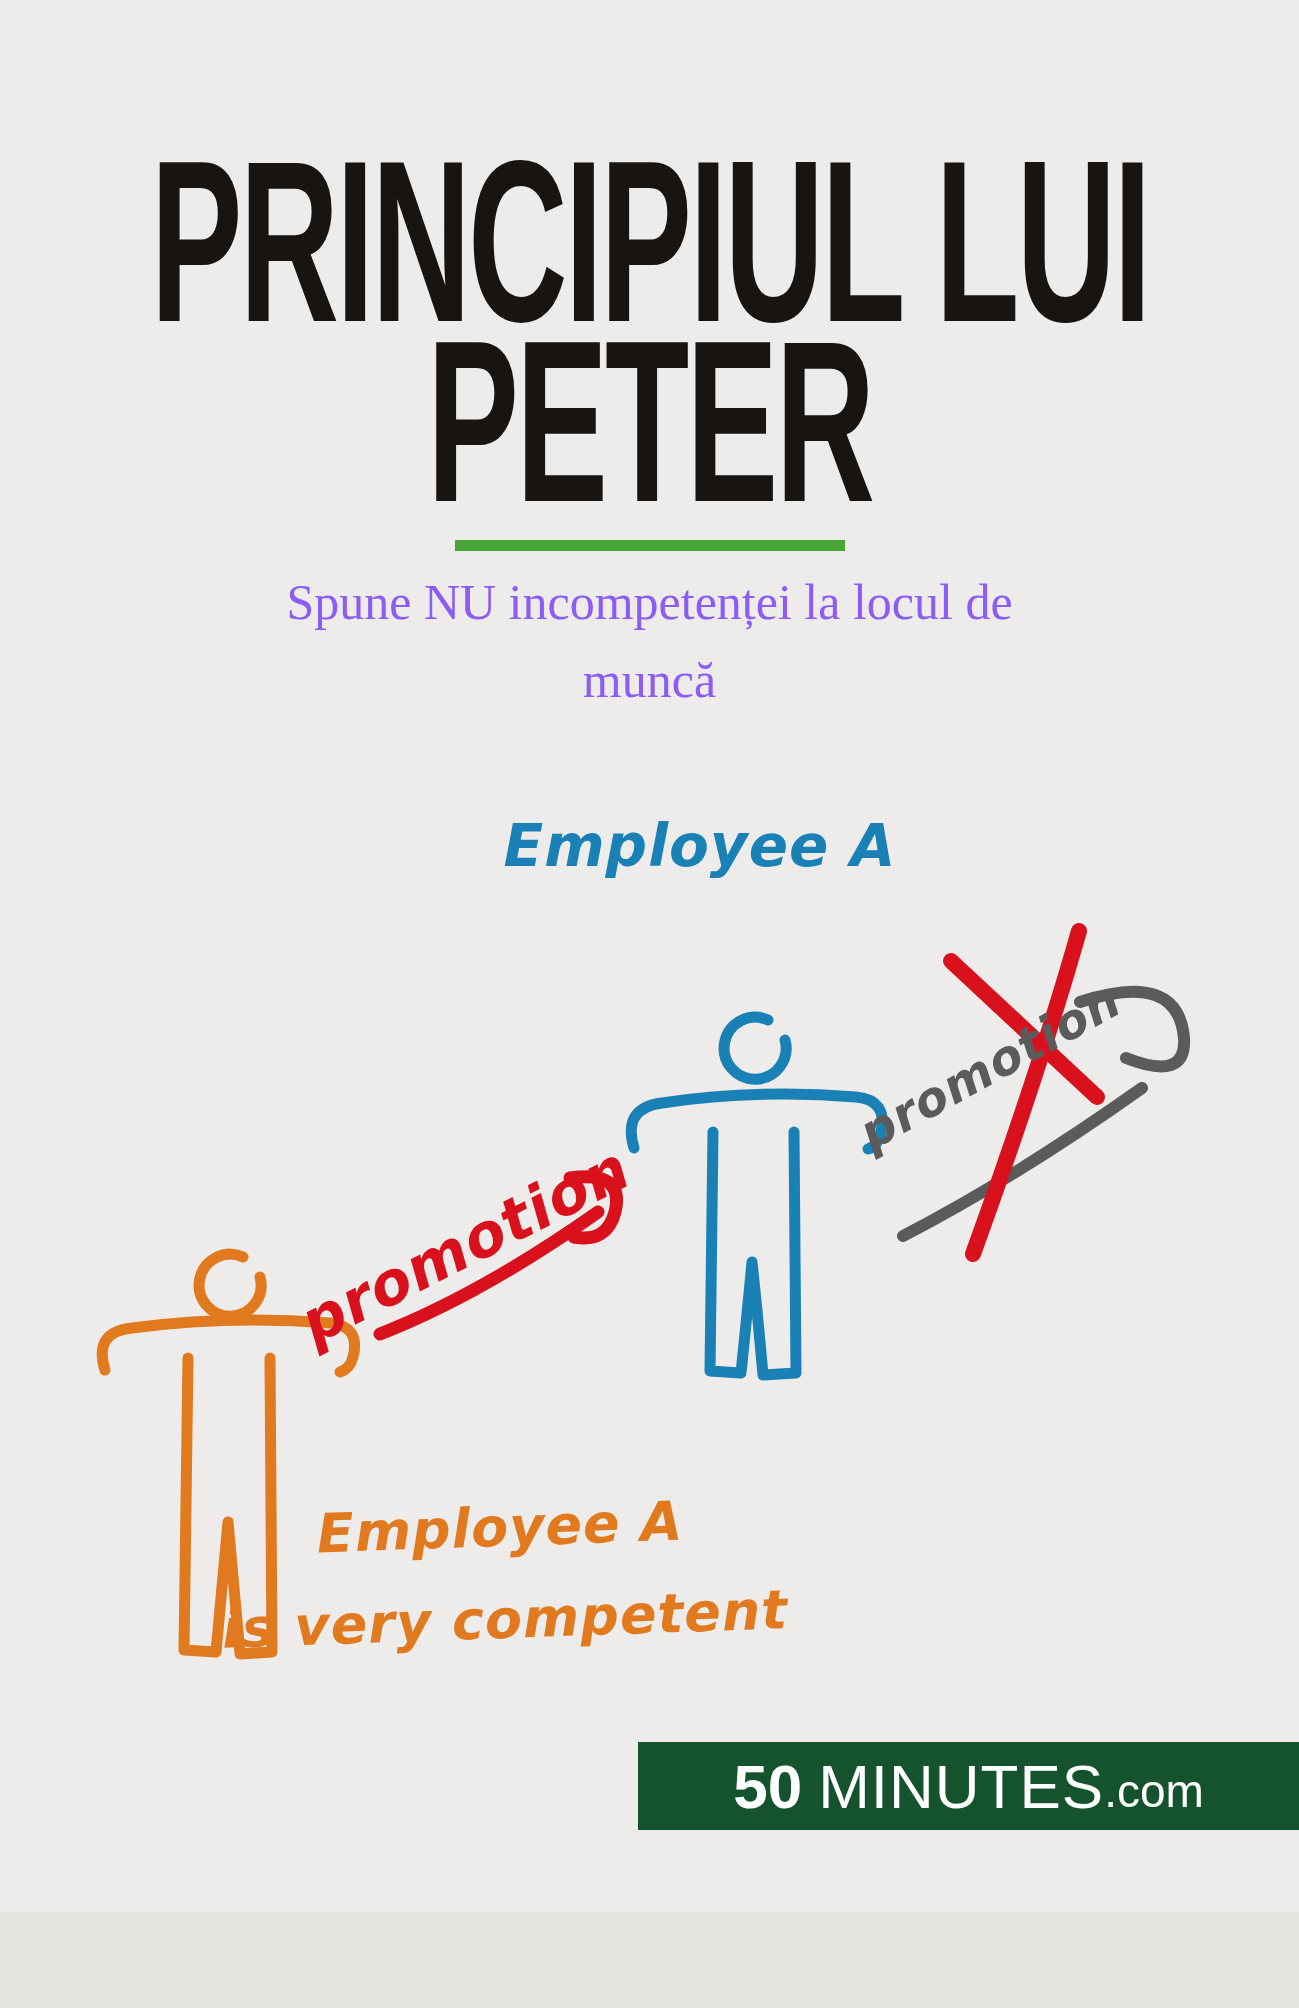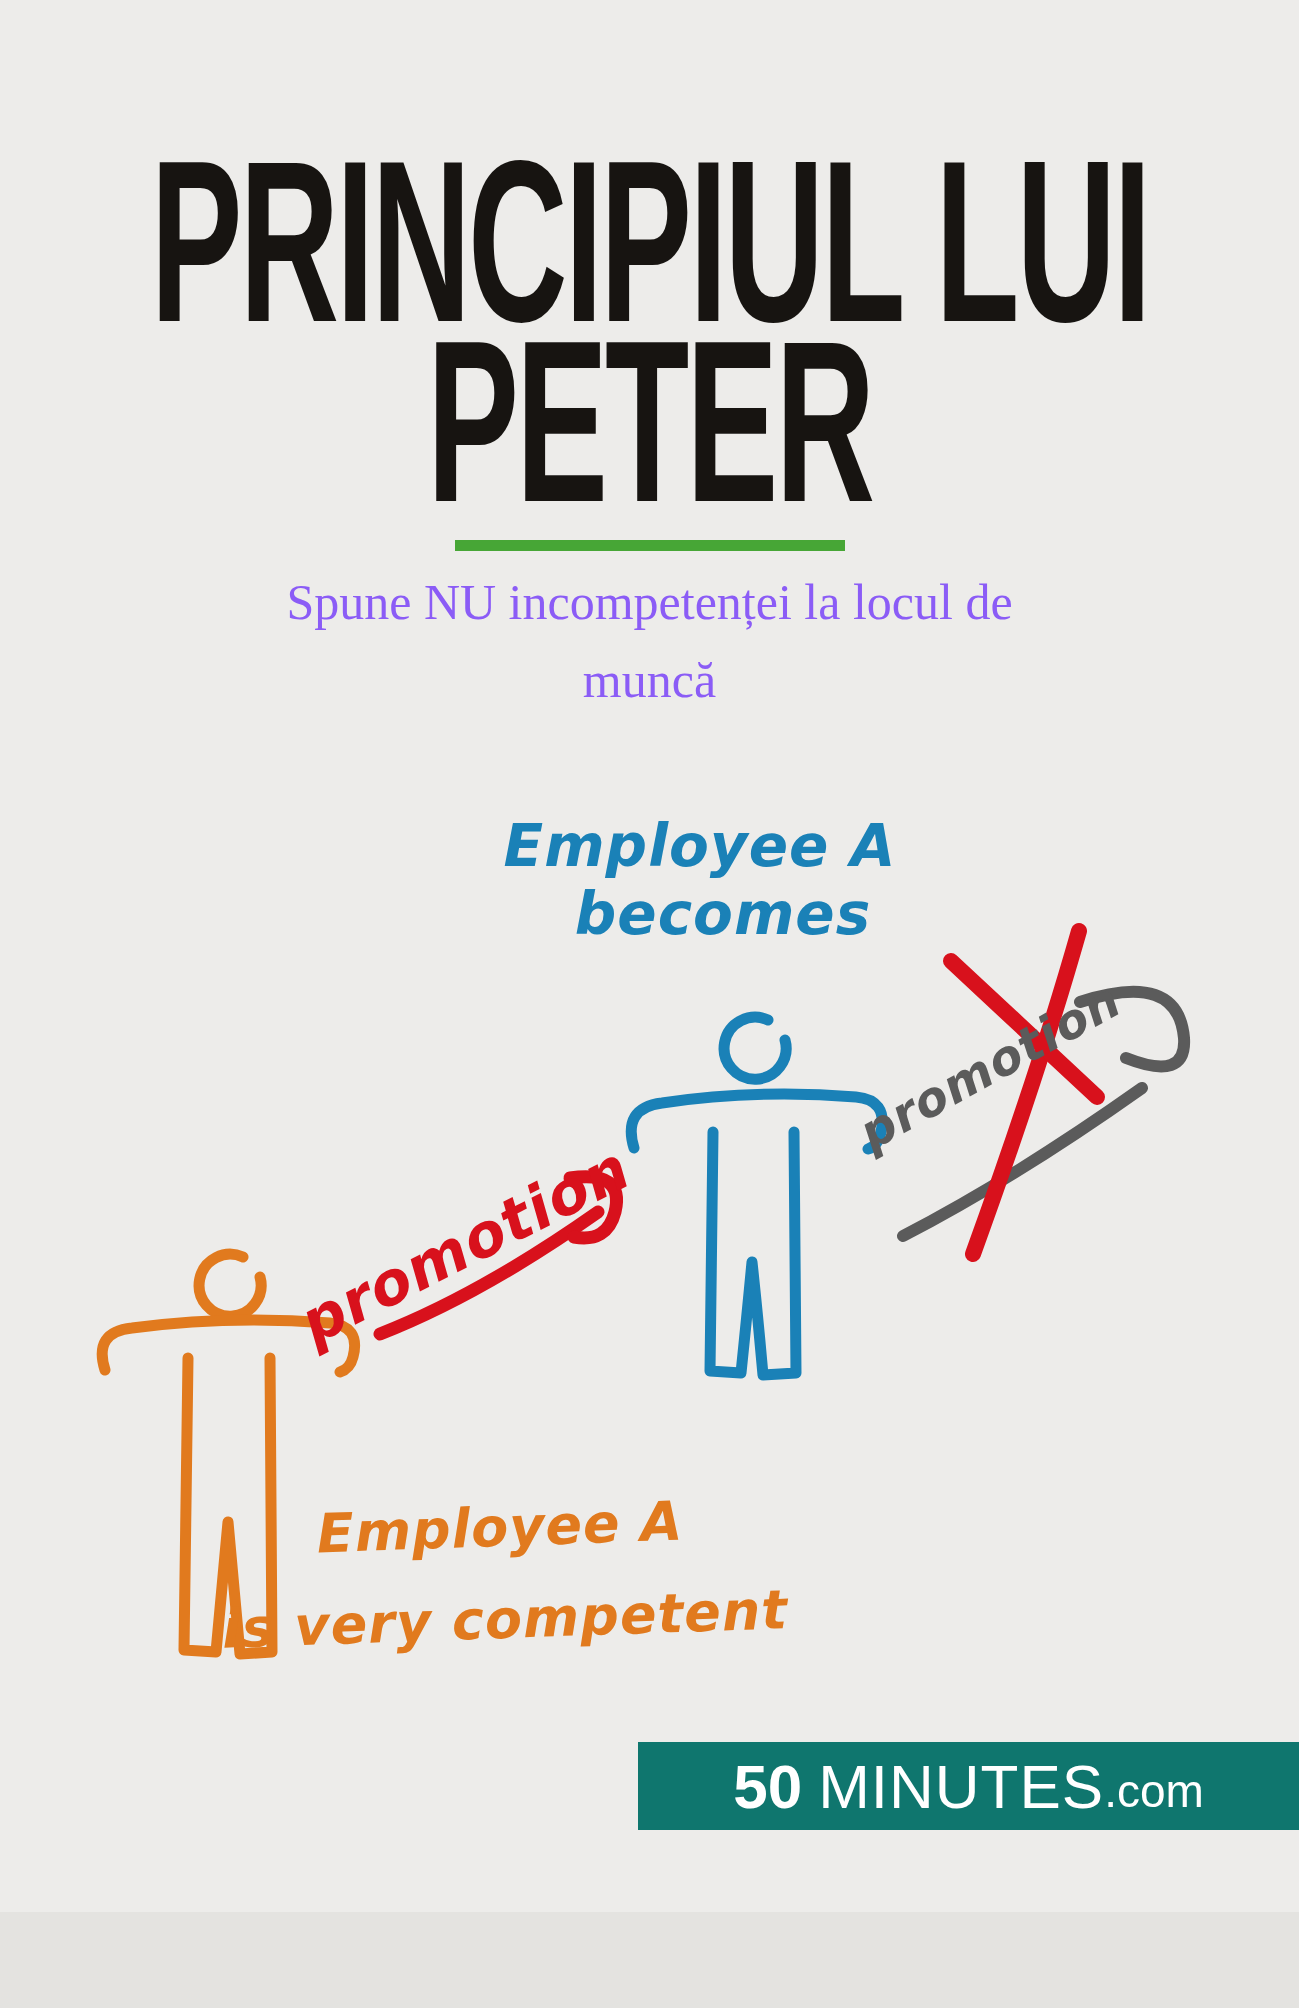--- a/index.html
+++ b/index.html
@@ -56,21 +56,21 @@
   #blue-label-1{left:700px;top:812px;font-size:58px;}
   #blue-label-2{left:723px;top:880px;font-size:58px;}
   #blue-label-3{left:702px;top:942px;font-size:56px;}
   #orange-label-1{left:500px;top:1496px;font-size:54px;transform:translateX(-50%) rotate(-2deg);}
   #orange-label-2{left:505px;top:1588px;font-size:54px;transform:translateX(-50%) rotate(-2deg);}
   #red-promotion{left:465px;top:1210px;font-size:60px;transform:translateX(-50%) rotate(-27deg);}
   #gray-promotion{left:990px;top:1038px;font-size:48px;transform:translateX(-50%) rotate(-29deg);}
   
   .logo-box{
     position:absolute;left:638px;top:1742px;width:661px;height:88px;
-    background:#0f766e;
+    background:#14532d;
     display:flex;align-items:center;justify-content:center;
     color:#ffffff;
   }
   .logo-box .num{font-size:62px;font-weight:700;letter-spacing:0px;}
   .logo-box .name{font-size:62px;font-weight:400;letter-spacing:1px;margin-left:16px;}
   .logo-box .tld{font-size:46px;font-weight:400;align-self:center;padding-top:10px;}
 </style>
 </head>
 <body>
 
@@ -110,21 +110,20 @@
       <path d="M 1080 1002 Q 1178 970 1184 1038 Q 1187 1082 1126 1058"></path>
     </g>
 
     <g stroke="#d8111c" stroke-width="16" fill="none" stroke-linecap="round">
       <path d="M 1079 931 Q 1038 1075 973 1254"></path>
       <path d="M 951 961 Q 1025 1030 1097 1097"></path>
     </g>
   </svg>
 
   <div class="hand blue centered" id="blue-label-1">Employee A</div>
-  <div class="hand blue centered" id="blue-label-2">becomes</div>
 
   <div class="hand red" id="red-promotion">promotion</div>
 
   <div class="hand gray" id="gray-promotion">promotion</div>
 
   <div class="hand orange" id="orange-label-1">Employee A</div>
   <div class="hand orange" id="orange-label-2">is very competent</div>
 
   <div class="logo-box">
     <span class="num">50</span>

